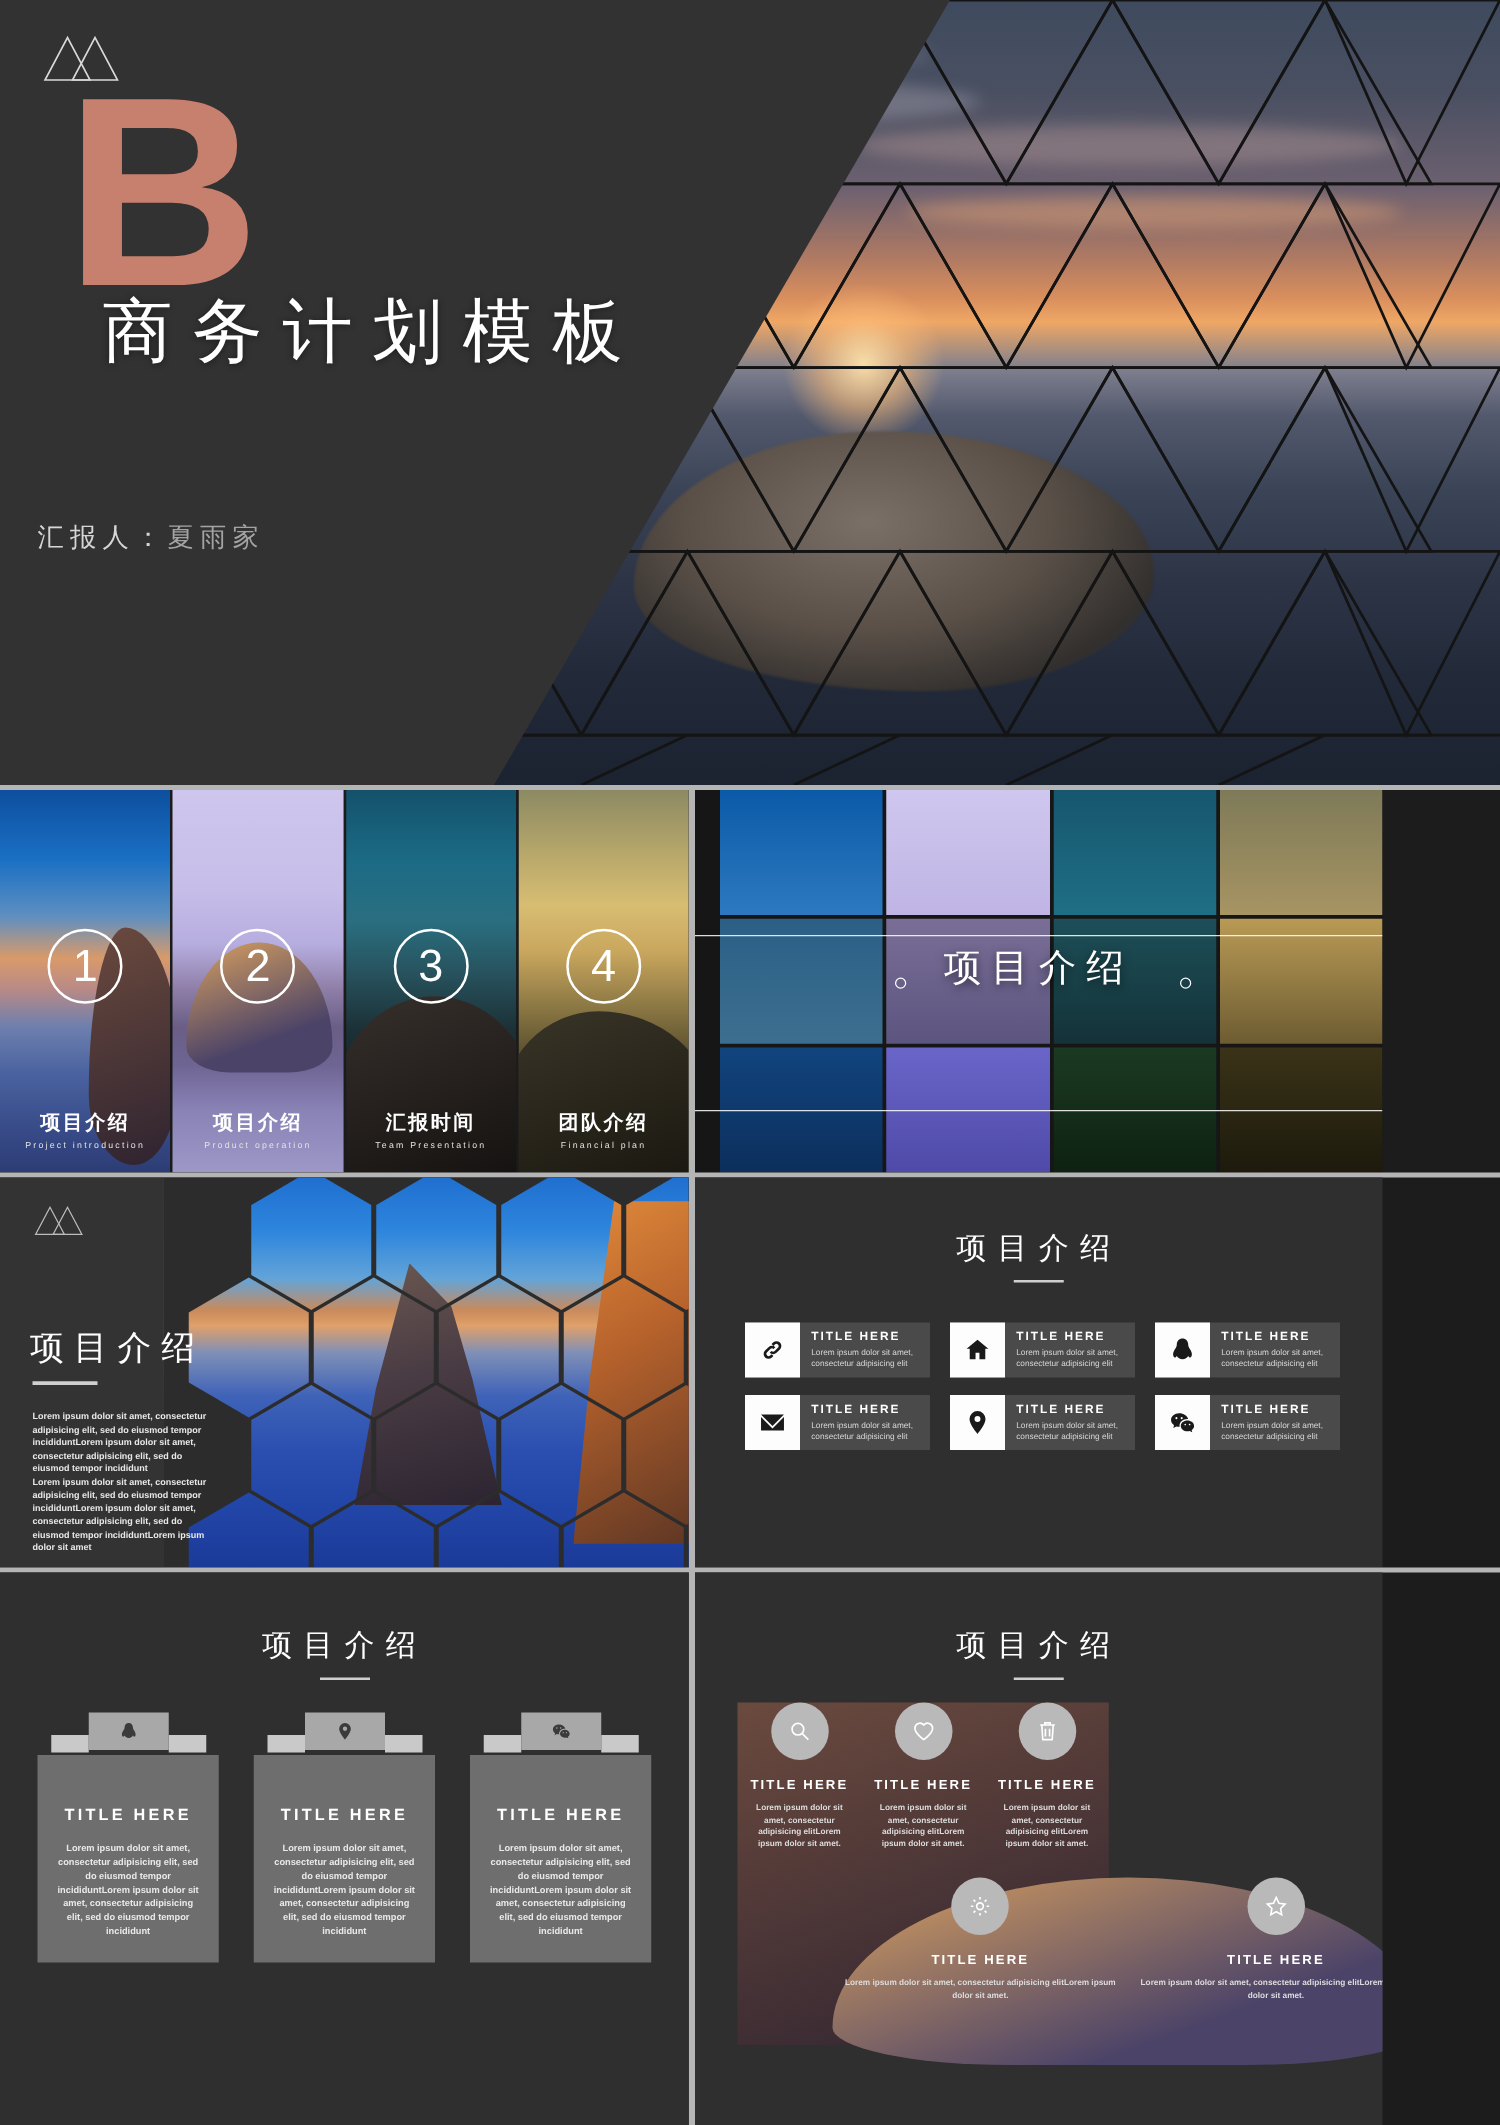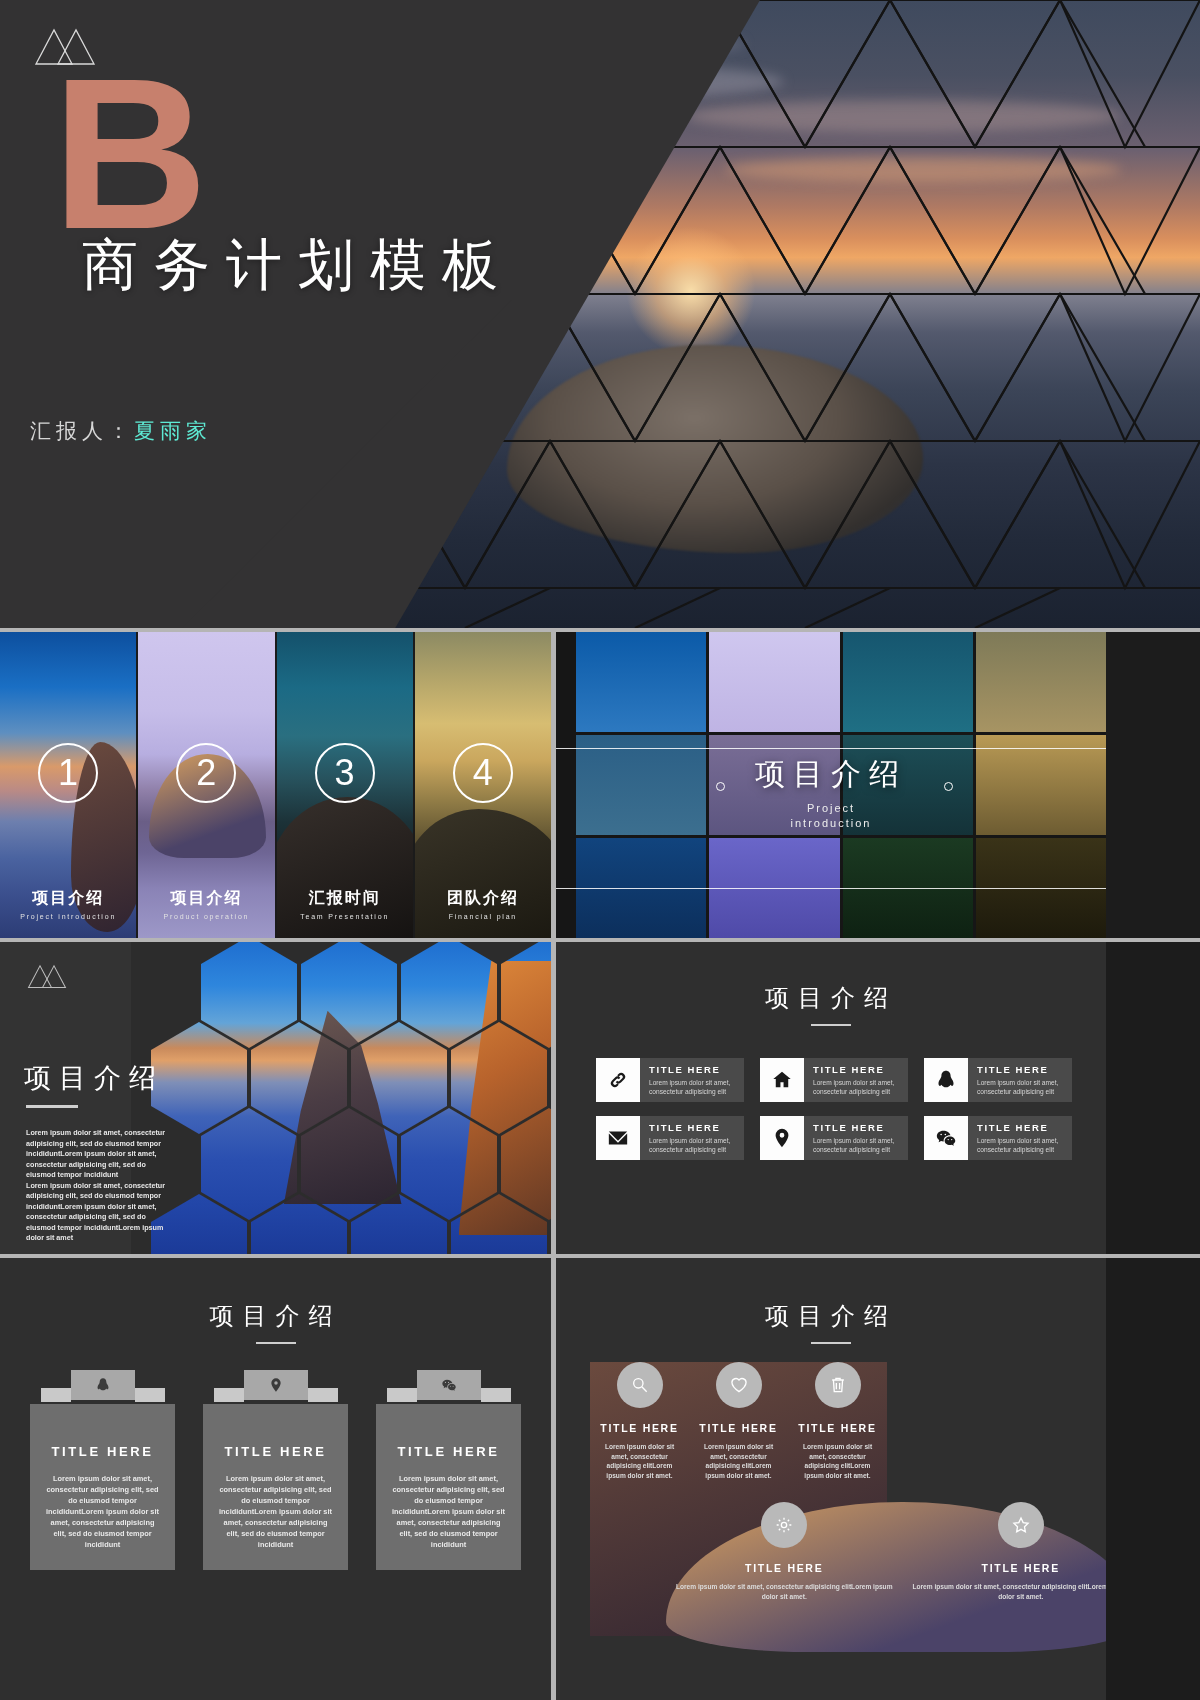--- a/index.html
+++ b/index.html
@@ -66,21 +66,21 @@
     color:#c7806d; letter-spacing:-4px;
     font-family:"Liberation Sans", sans-serif;
   }
   .cover-title {
     position:absolute; left:82px; top:228px;
     font-size:56px; letter-spacing:16px; color:#ffffff; font-weight:400;
     white-space:nowrap; text-shadow:0 1px 6px rgba(0,0,0,.45);
   }
   .cover-meta { position:absolute; left:30px; top:415px; color:#d6d6d6; }
   .cover-meta div { font-size:21px; letter-spacing:5px; line-height:32px; white-space:nowrap; }
-  .cover-meta .val { color:#5eead4; }
+  .cover-meta .val { color:#a3a3a3; }
 
   
   #slide-agenda { left:0; top:632px; width:551px; height:306px; background:#1b1b1b; }
   .agenda-cols { position:absolute; inset:0; display:flex; }
   .agenda-col { position:relative; flex:1; overflow:hidden; border-right:2px solid #1b1b1b; }
   .agenda-col:last-child{ border-right:none; }
   .ac1 { background: linear-gradient(180deg,#0d4f9e 0%, #1a6fc4 18%, #5e8fc0 33%, #d99a6a 44%, #b98a86 52%, #6d7fae 62%, #4a63a0 74%, #3b4f8d 86%, #2c3c75 100%); }
   .ac2 { background: linear-gradient(180deg,#cfc6ee 0%, #c6bde9 26%, #b7aee0 40%, #8f7fa8 52%, #6a5e86 62%, #6e6594 72%, #8a83b6 84%, #9d98c8 100%); }
   .ac3 { background: linear-gradient(180deg,#14516b 0%, #1b6a85 18%, #2a6f80 34%, #27525d 48%, #1c3238 62%, #141f22 78%, #0d1416 100%); }
   .ac4 { background: linear-gradient(180deg,#8c8a63 0%, #b5a66a 16%, #d7bd72 30%, #caa75e 42%, #8e7a45 56%, #50462a 72%, #2a2617 88%, #1a1810 100%); }
@@ -290,24 +290,20 @@
         <div class="mtile m-j"></div>
         <div class="mtile m-k"></div>
         <div class="mtile m-l"></div>
     </div>
     <div class="sec-rule top"></div>
     <div class="sec-rule bottom"></div>
     <div class="sec-dot left"></div>
     <div class="sec-dot right"></div>
     <div class="sec-center">
       <div class="cn">项目介绍</div>
-      <div class="en">
-        <div>Project</div>
-        <div>introduction</div>
-      </div>
     </div>
   </div>
 
   <div class="sep-h" style="top:938px;"></div>
 
   <div class="slide" id="slide-hex">
     <div class="hex-wrap">
       <div class="hex-photo"></div>
       <div class="hex-rock"></div>
       <div class="hex-rock2"></div>

